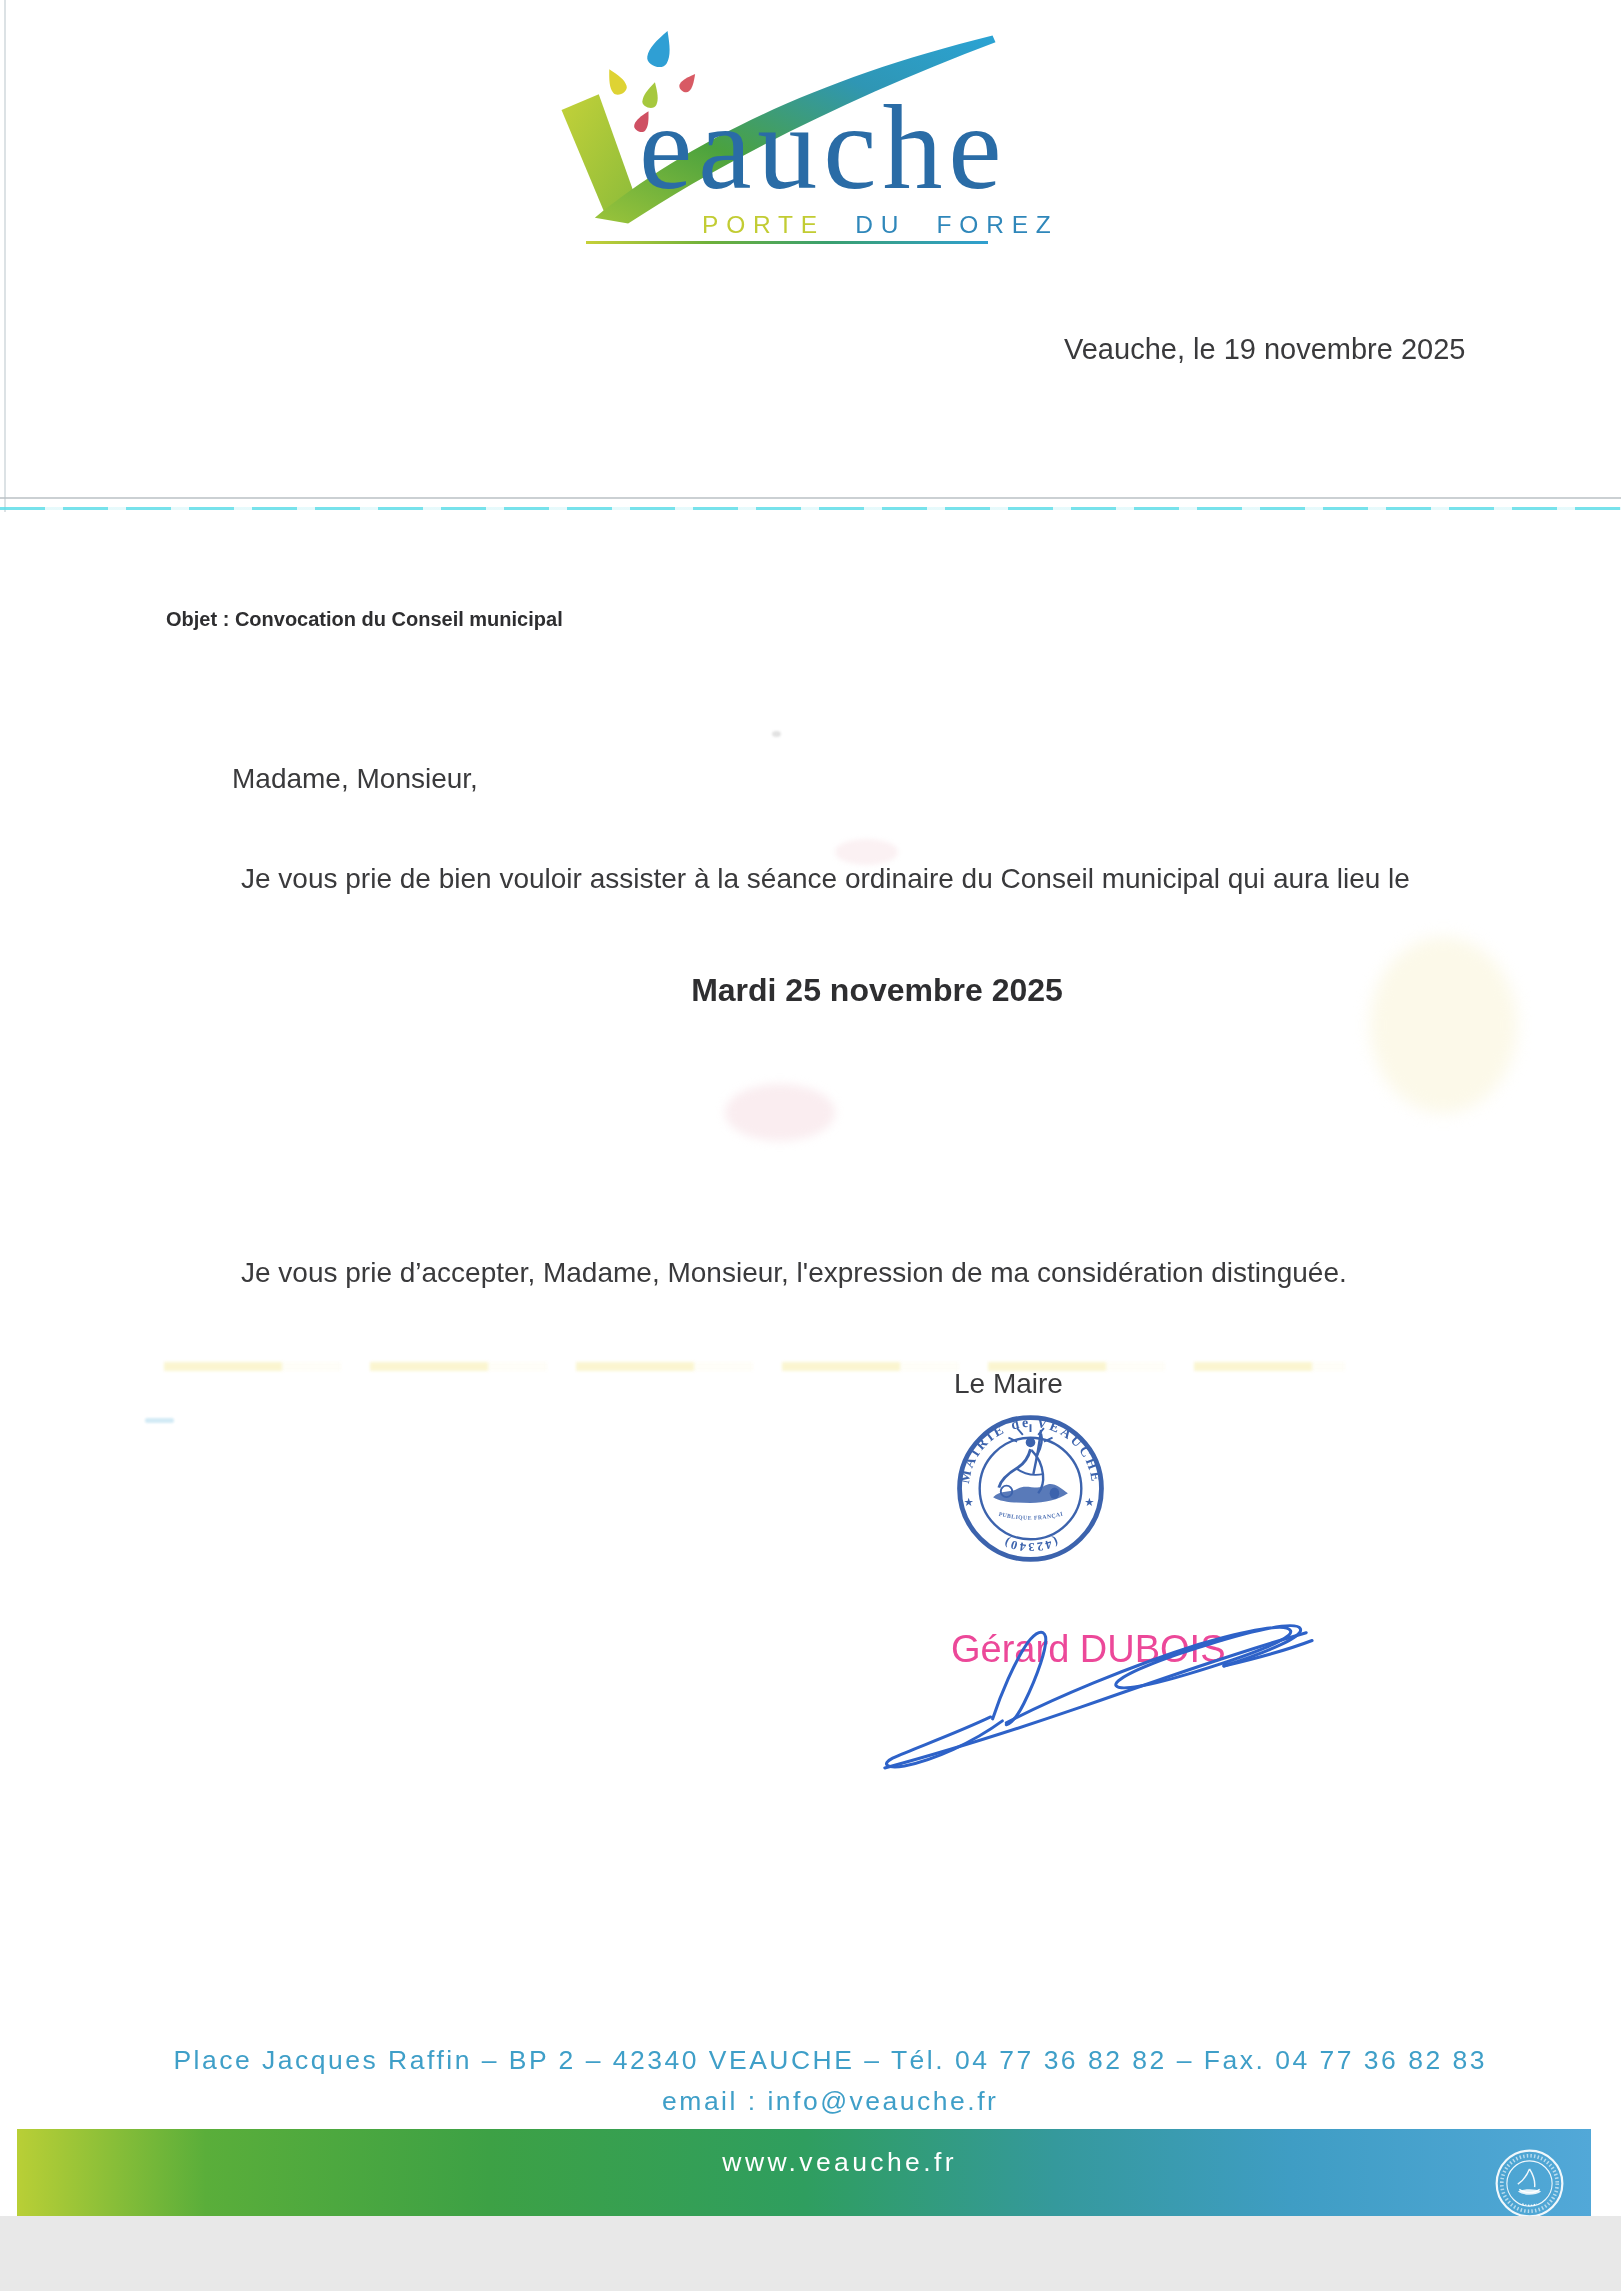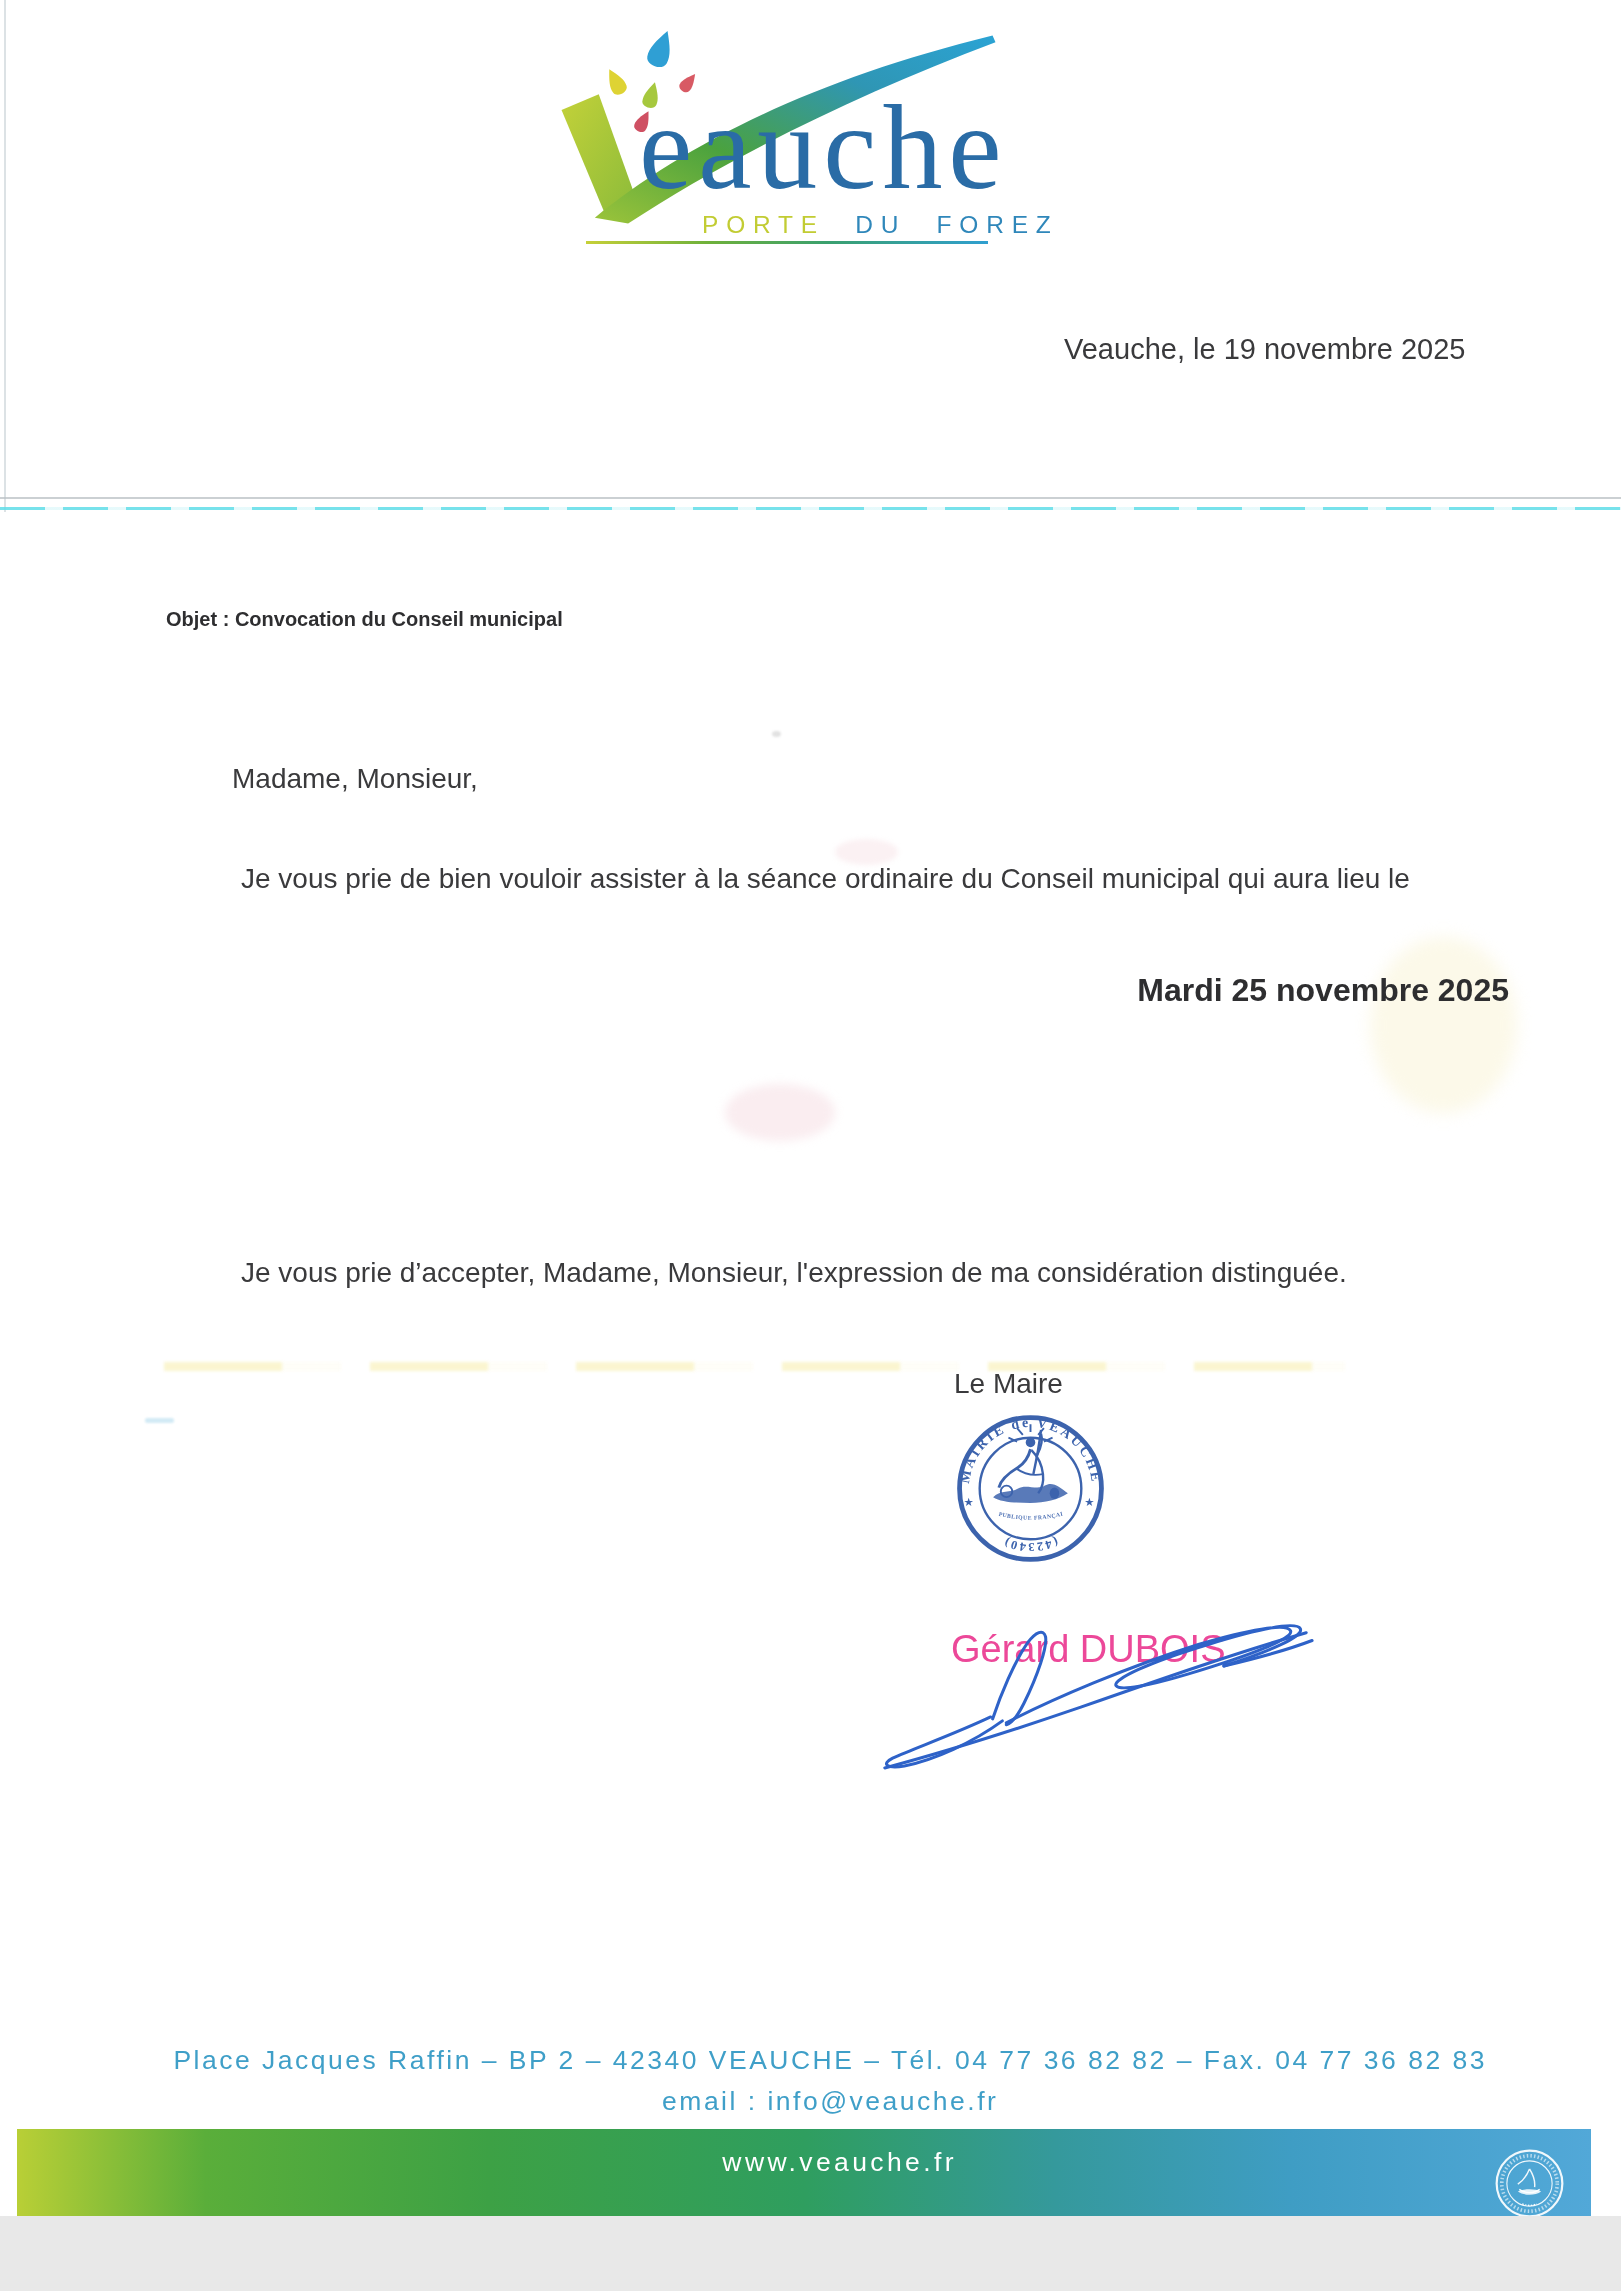--- a/index.html
+++ b/index.html
@@ -36,21 +36,21 @@
   .tagline-rest{color:var(--tagline-blue);}
   .logo-underline{left:586px;top:241px;width:402px;height:2.9px;
     background:linear-gradient(90deg,#c6d038 0%,#6fb13a 30%,#3aa06e 60%,#2f9fd0 100%);}
 
   
   .date-line{left:1064px;top:333px;font-size:29px;}
   .subject{left:166px;top:608px;font-size:20px;font-weight:bold;color:#2e2e30;}
   .salutation{left:232px;top:763px;font-size:28px;}
   .intro{left:241px;top:863px;font-size:28px;white-space:nowrap;}
   .center-col{left:245px;width:1264px;text-align:center;}
-  .meeting-date{top:972px;font-size:32px;font-weight:bold;color:#2e2e30;text-align:right;}
+  .meeting-date{top:972px;font-size:32px;font-weight:bold;color:#2e2e30;}
   .meeting-place{top:1053px;font-size:30px;font-weight:bold;color:#2e2e30;}
   .closing{left:241px;top:1257px;font-size:28px;white-space:nowrap;}
 
   
   .signer-title{left:954px;top:1368px;font-size:28px;}
   .seal-svg{left:949px;top:1407px;width:163px;height:163px;}
   .seal-stroke{stroke:var(--seal-blue);fill:none;}
   .seal-fill{fill:var(--seal-blue);stroke:none;}
   .seal-text{fill:var(--seal-blue);font-family:"Liberation Serif",serif;font-weight:bold;}
   .signer-name{left:951px;top:1628px;font-size:38px;color:#ec4899;}

